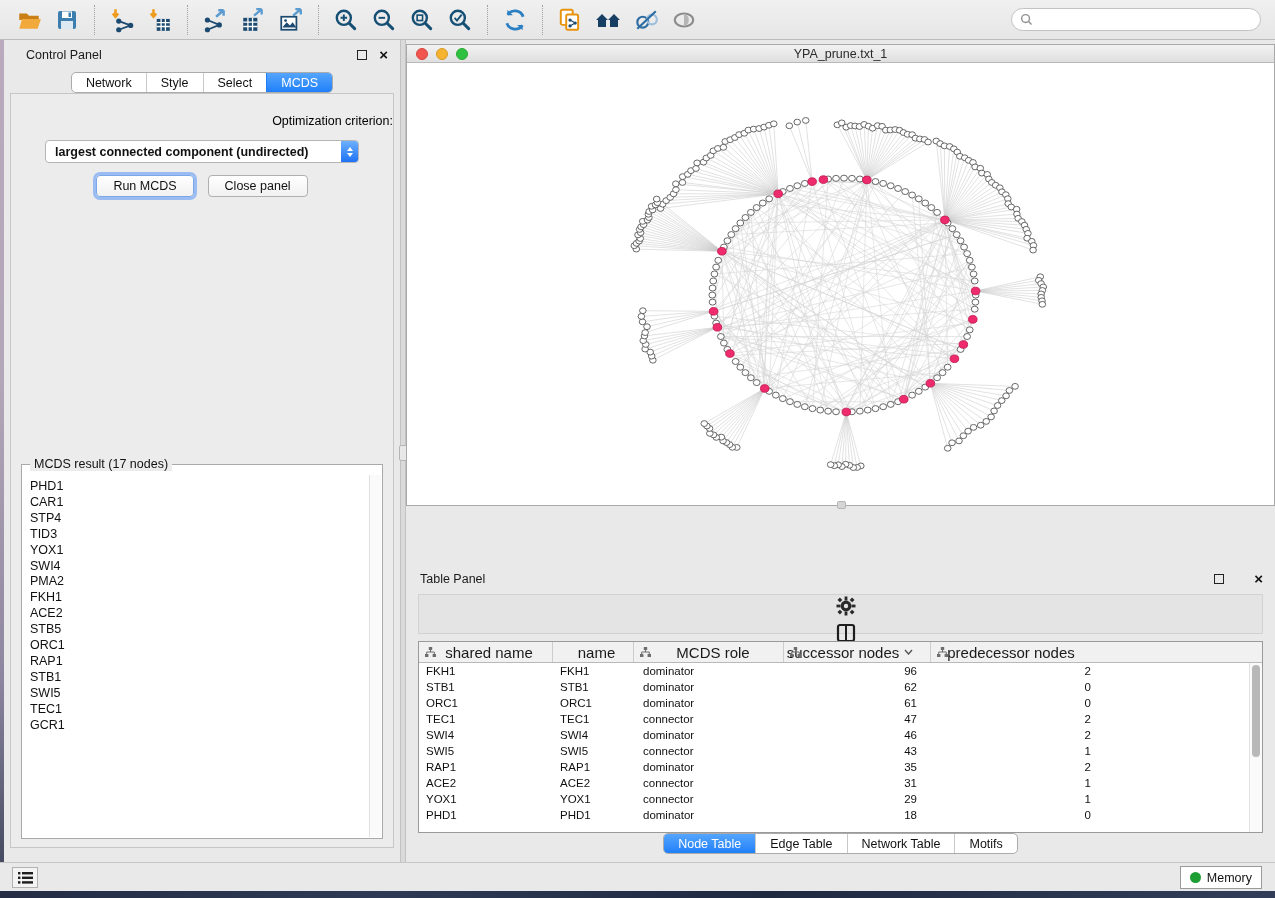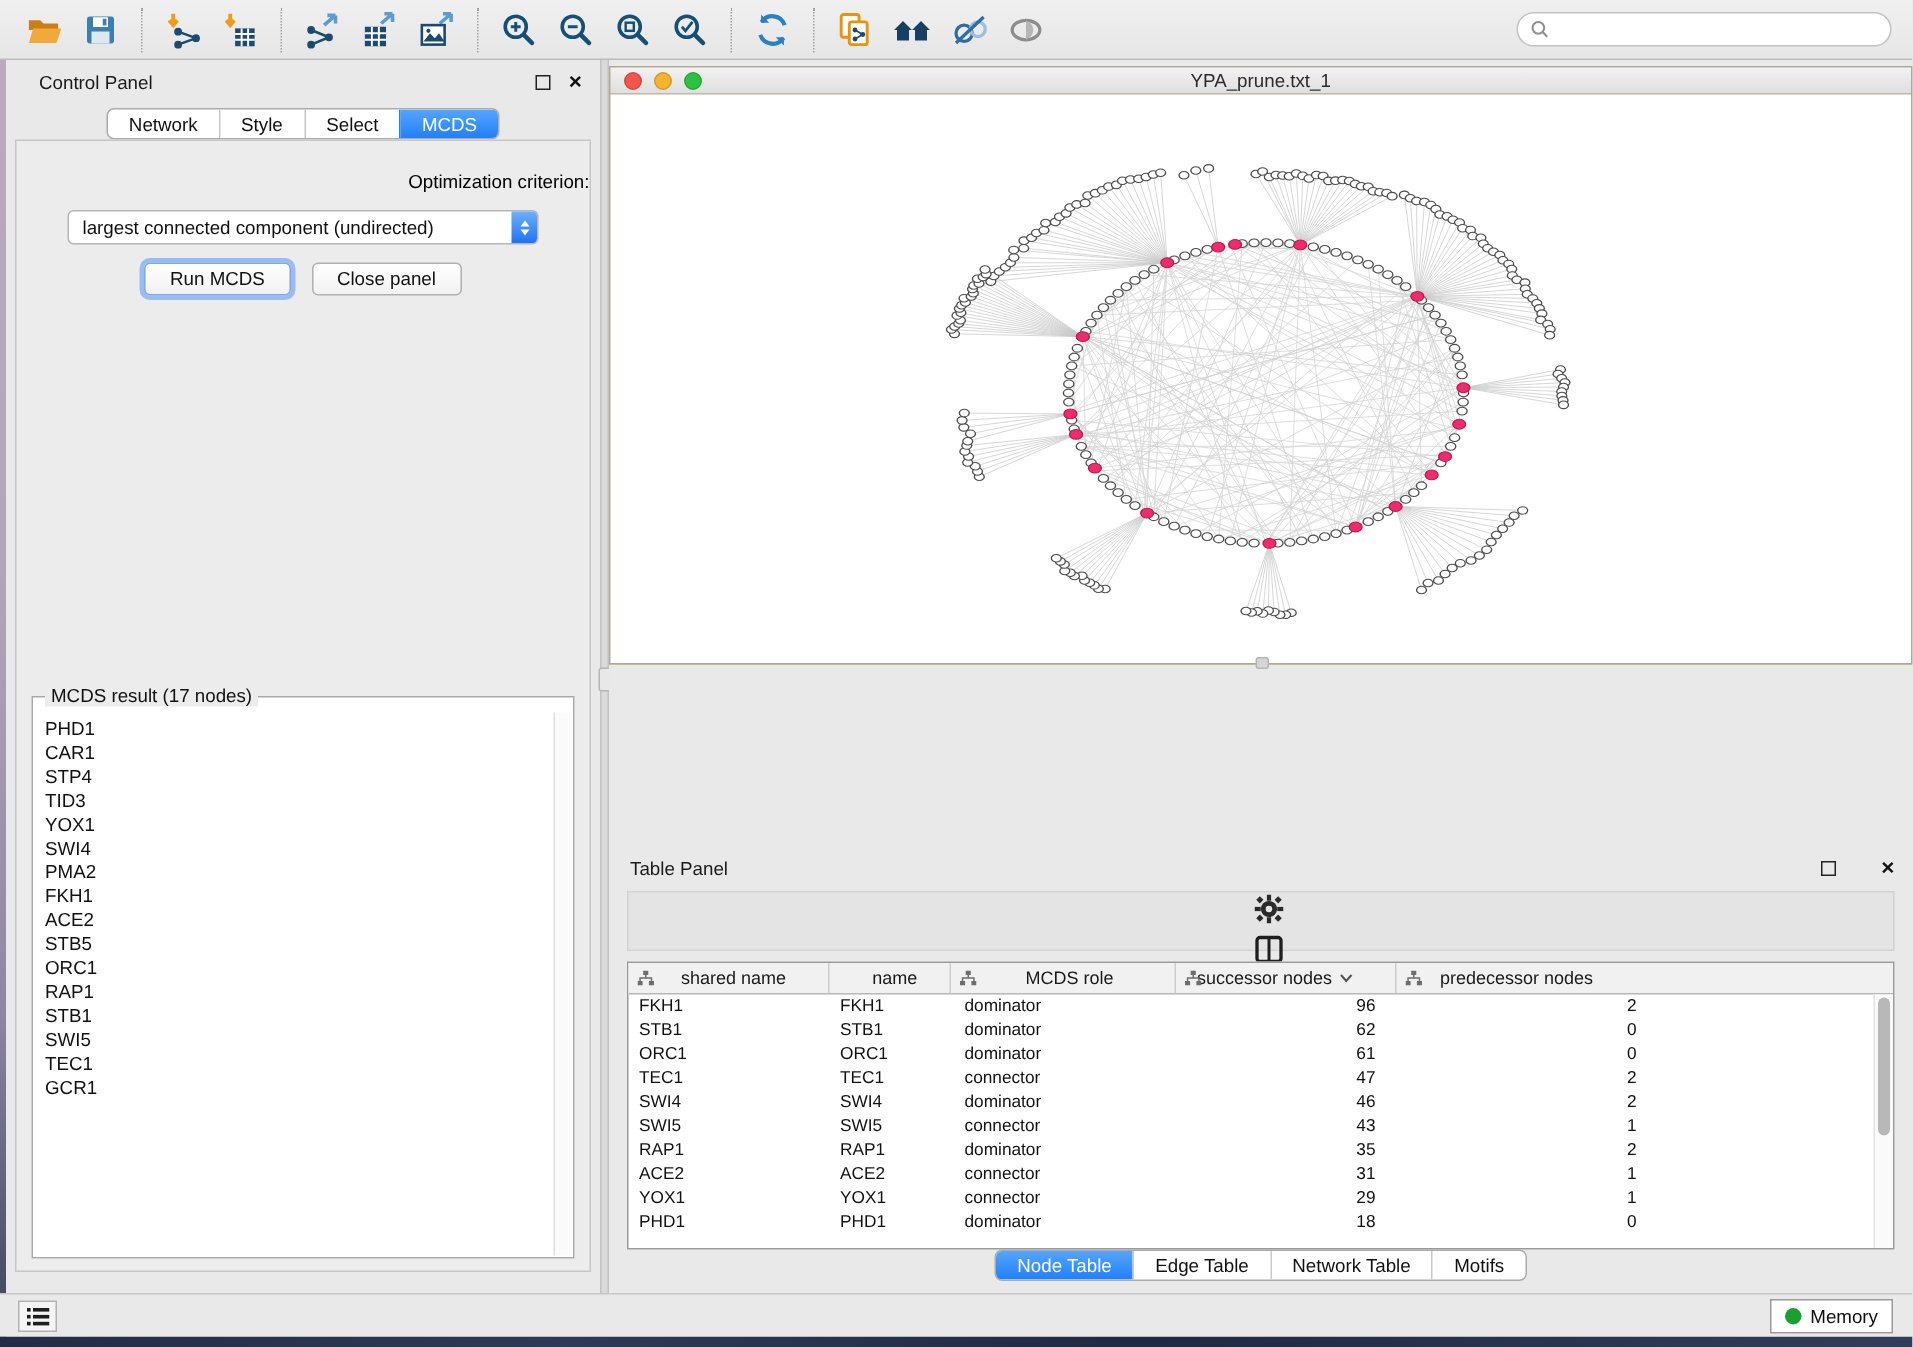--- a/index.html
+++ b/index.html
@@ -30,21 +30,21 @@
   .win-close { font-size:15px; font-weight:bold; color:#111; line-height:10px; }
   .seg-tabs { display:inline-flex; border:1px solid #ababab; border-radius:5px; background:#fff; overflow:hidden; height:21px; }
   .seg { padding:2px 14px; font-size:12.5px; color:#111; display:flex; align-items:center; border-left:1px solid #c9c9c9; }
   .seg:first-child { border-left:none; }
   .seg.sel { background:linear-gradient(#55a5fd,#2180f8); color:#fff; border-left-color:#2180f8; }
   .cp-tabs-row { position:absolute; left:0; top:32px; width:100%; text-align:center; }
   .cp-content { position:absolute; left:6px; right:6px; top:53px; bottom:14px;
     background:#ececec; border:1px solid #c6c6c6; }
   .opt-label { text-align:right; margin-top:20px; font-size:12.5px; color:#000000; }
   .dropdown { position:relative; margin:12px auto 0; width:314px; height:23px; background:#fff;
-    border:1px solid #b5b5b5; border-radius:4px; display:flex; align-items:center; padding-left:9px; }
+    border:1px solid #b5b5b5; border-radius:4px; display:flex; align-items:center; padding-left:9px;font-weight:bold; }
   .dropdown .ddtext { font-size:12.5px; color:#111; flex:1; }
   .stepper { width:17px; height:100%; border-radius:0 3px 3px 0; background:linear-gradient(#6db0fe,#1f72f4);
     display:flex; flex-direction:column; align-items:center; justify-content:center; gap:2px; }
   .arr-up { width:0; height:0; border-left:3.5px solid transparent; border-right:3.5px solid transparent; border-bottom:4px solid #fff; }
   .arr-dn { width:0; height:0; border-left:3.5px solid transparent; border-right:3.5px solid transparent; border-top:4px solid #fff; }
   .btn-row { margin-top:12px; display:flex; justify-content:center; gap:14px; }
   .mac-btn { background:linear-gradient(#ffffff,#f1f1f1); border:1px solid #b0b0b0; border-radius:4px;
     font-size:12.5px; color:#111; padding:3px 16px; font-family:"Liberation Sans",sans-serif; }
   .mac-btn.focused { box-shadow:0 0 0 3px rgba(90,150,250,.55); border-color:#7aa8e8; }
   .fieldset { position:absolute; left:10px; right:10px; top:370px; bottom:8px; border:1px solid #a9a9a9; background:#fff; }
@@ -55,21 +55,21 @@
 
   
   .v-divider { position:absolute; left:400px; top:40px; width:6px; height:822px; background:#dadada;
     border-left:1px solid #c2c2c2; border-right:1px solid #c2c2c2; }
   .v-grip { position:absolute; left:-2px; top:405px; width:9px; height:16px; background:#e8e8e8;
     border:1px solid #b5b5b5; border-radius:2px; }
 
   
   .right-area { position:absolute; left:406px; top:40px; width:869px; height:822px; background:#e9e9e9; }
 
-  .net-window { position:absolute; left:0; top:4px; width:869px; height:399px; border:1px solid #a9a9a9; background:#eab308; }
+  .net-window { position:absolute; left:0; top:4px; width:869px; height:462px; border:1px solid #a9a9a9; background:#4c1d95; }
   .net-titlebar { height:18px; background:linear-gradient(#f2f2f2,#dfdfdf); border-bottom:1px solid #b9b9b9;
     display:flex; align-items:center; position:relative; }
   .lights { display:flex; gap:8px; margin-left:9px; }
   .light { width:12px; height:12px; border-radius:50%; }
   .light.red { background:#f2554e; border:1px solid #d6453f; }
   .light.yellow { background:#f5b32f; border:1px solid #d69a26; }
   .light.green { background:#2fc240; border:1px solid #2aa834; }
   .net-title { position:absolute; left:0; right:0; text-align:center; font-size:12.5px; color:#2b2b2b; }
   .net-body { position:absolute; left:0; top:18px; right:0; bottom:0; background:#fff; overflow:hidden; }
   .net-body svg { width:100%; height:100%; display:block; }
@@ -77,21 +77,21 @@
 
   
   .table-panel { position:absolute; left:0; top:521px; width:869px; height:301px; background:#e9e9e9; }
   .tp-head { height:28px; display:flex; align-items:center; padding:8px 12px 0 14px;gap:18px; }
   .tp-toolbar { position:absolute; left:12px; right:12px; top:33px; height:40px; background:#e4e4e4;
     border:1px solid #d2d2d2; display:flex; align-items:center; padding-left:10px; gap:6px;flex-direction:column; }
   .tpbtn { width:34px; height:32px; display:flex; align-items:center; justify-content:center; border-radius:3px; }
   .fx { font-family:"DejaVu Serif", serif; font-style:italic; font-size:17px; color:#9c9c9c; }
   .grid-table { position:absolute; left:12px; right:12px; top:80px; height:192px; background:#fff; border:1px solid #9a9a9a; }
   .thead { display:flex; height:21px; background:#f1f1f1; border-bottom:1px solid #b9b9b9; }
-  .th { display:flex; align-items:center; justify-content:center; gap:5px; font-size:12px; color:#1a1a1a;
+  .th { display:flex; align-items:center; justify-content:center; gap:5px; font-size:15px; color:#1a1a1a;
     border-right:1px solid #cdcdcd; position:relative; }
   .th:last-child { border-right:none; }
   .th .treeicon { position:absolute; left:6px; }
   .tbody { position:absolute; left:0; right:13px; top:21px; bottom:0; overflow:hidden; }
   .trow { display:flex; height:16px; }
   .tcell { font-size:11.5px; color:#111; line-height:16px; white-space:nowrap; overflow:hidden; }
   .c0 { width:134px; padding-left:7px; }
   .c1 { width:81px;  padding-left:7px; }
   .c2 { width:150px; padding-left:9px; }
   .c3 { width:147px; text-align:right; padding-right:14px; }

